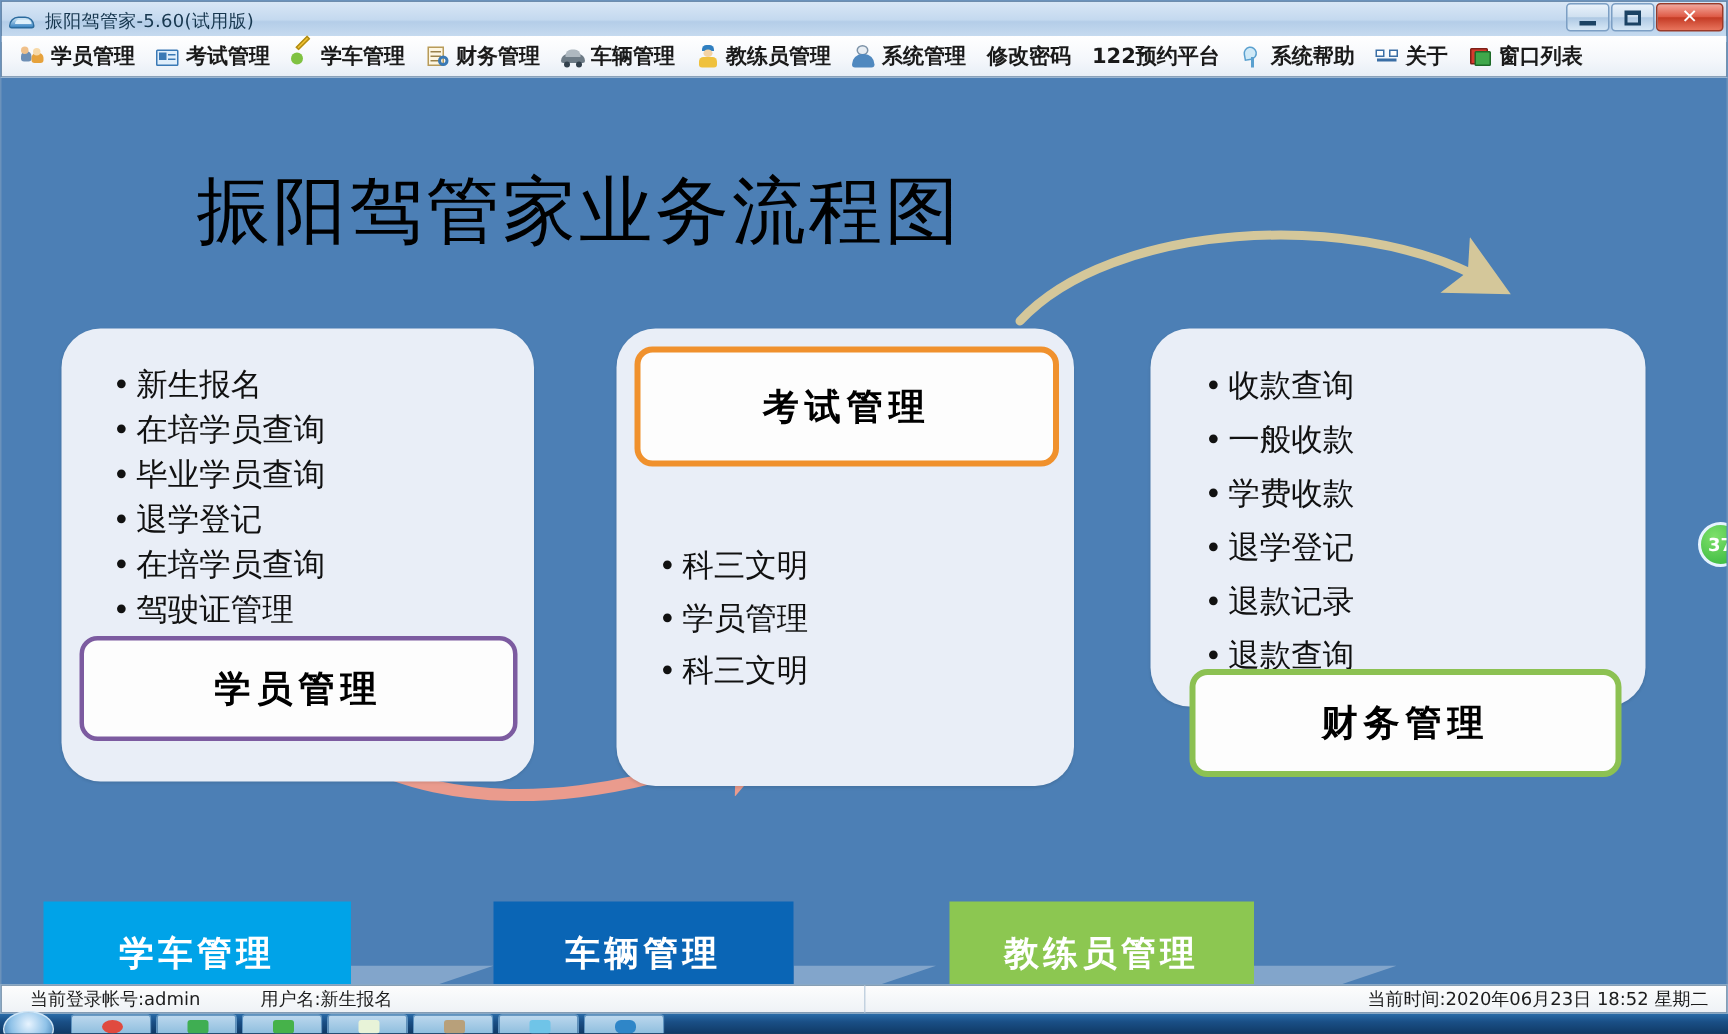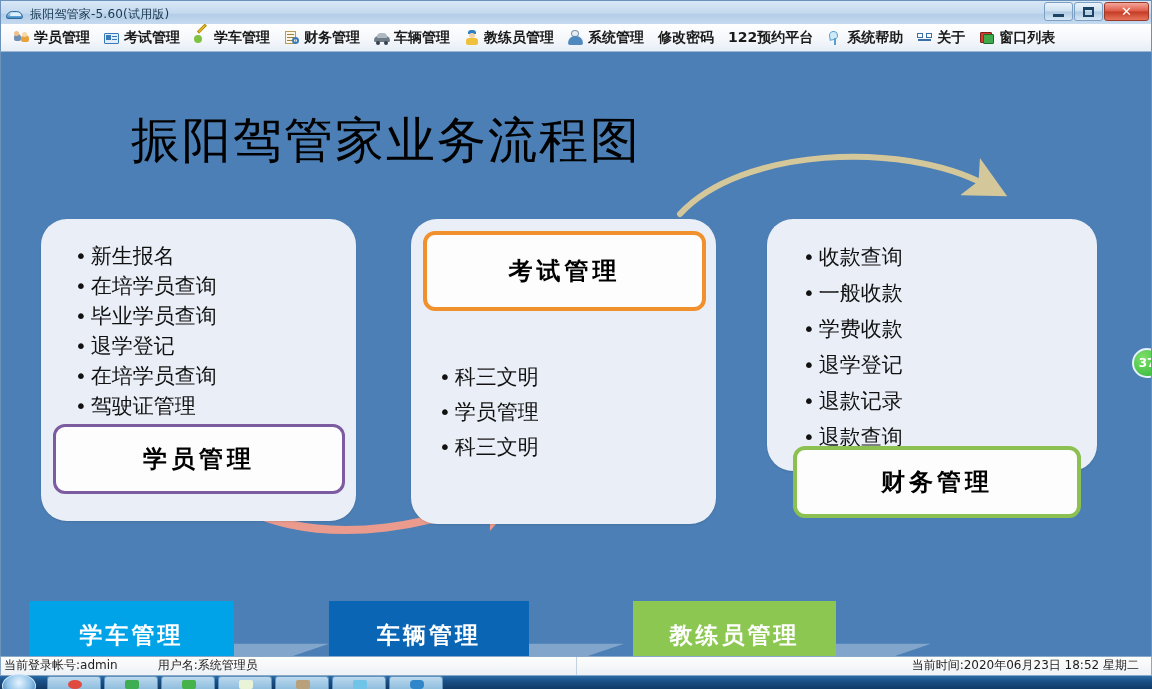--- a/index.html
+++ b/index.html
@@ -167,21 +167,21 @@
     display:flex; align-items:center; justify-content:center;
   }
 
   
   .statusbar{
     position:absolute; left:0; top:656px; width:1152px; height:20px;
     background:linear-gradient(180deg,#fdfdfd,#eef2f6);
     border:1px solid #8aa9c6; display:flex; align-items:center;
   }
   .sb-cell{
-    height:18px; display:flex; padding:0 3px;
+    height:18px; display:flex; align-items:center; padding:0 19px;
     font-size:12px; color:#1c1c1c; white-space:nowrap;
   }
   .sb-left{ border-right:1px solid #c3d2e0; width:576px; }
   .sb-right{ margin-left:auto; justify-content:flex-end; padding-right:12px; }
 
   
   .taskbar{
     position:absolute; left:0; top:676px; width:1152px; height:13px;
     background:linear-gradient(180deg,#2a6ca8 0%,#1a4f86 40%,#103a66 100%);
     display:flex; align-items:flex-start; padding-left:2px;
@@ -365,21 +365,21 @@
     <div class="bottom-box bb2">车辆管理</div>
     <div class="bottom-box bb3">教练员管理</div>
 
     <div class="side-badge">37</div>
   </div>
 
   <div class="statusbar">
     <div class="sb-cell sb-left">
       <span>当前登录帐号:admin</span>
       <span style="display:inline-block;width:40px"></span>
-      <span>用户名:系统管理员</span>
+      <span>用户名:新生报名</span>
     </div>
     <div class="sb-cell sb-right">当前时间:2020年06月23日 18:52 星期二</div>
   </div>
 
   <div class="taskbar">
     <span class="tb-orb"></span>
     <span class="tb-sep"></span>
     <span class="tb-tile">
         <i style="background:#e04a3f;border-radius:50%"></i>
       </span>

